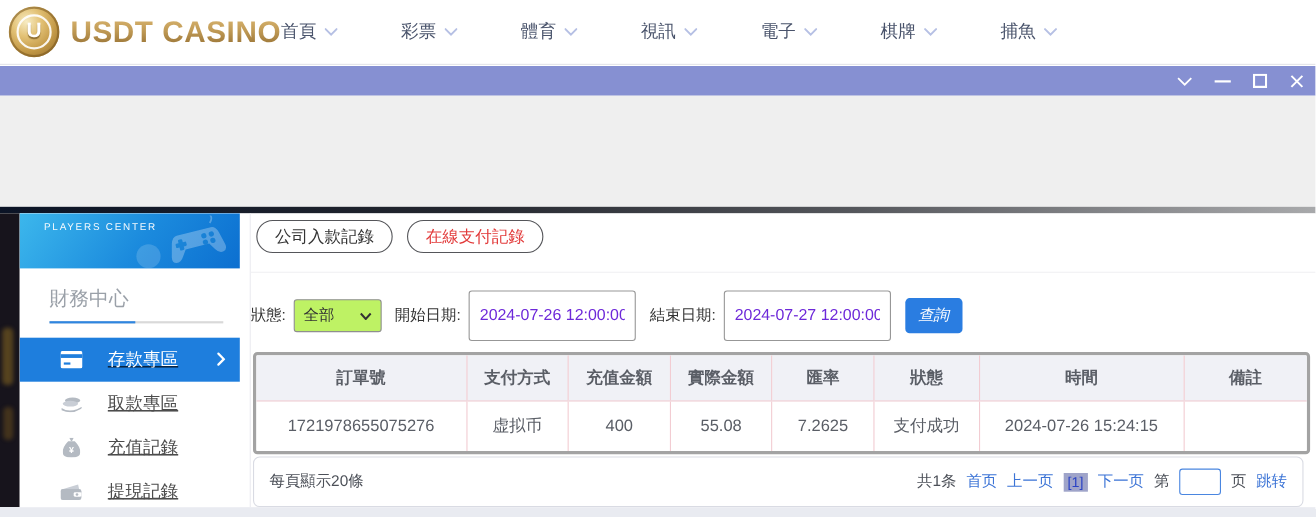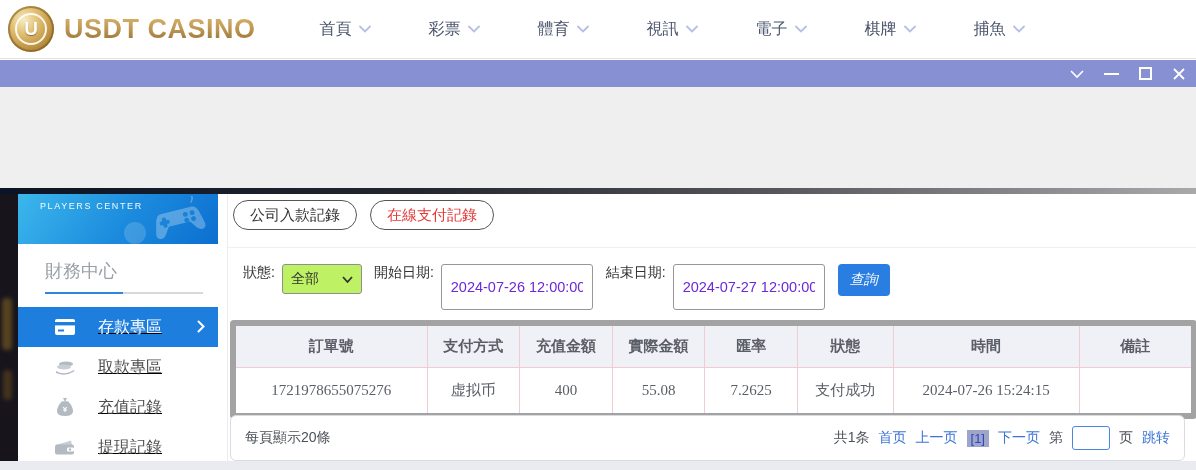--- a/index.html
+++ b/index.html
@@ -15,21 +15,21 @@
   .logo-ball{width:46px;height:46px;border-radius:50%;
     background:radial-gradient(circle at 35% 30%, #f7ecc4 0%, #e3c276 30%, #c49a48 60%, #8a6426 100%);
     box-shadow:inset 0 0 0 2px rgba(120,85,30,.55);
     display:flex;align-items:center;justify-content:center;position:relative;}
   .logo-ball .ring{width:28px;height:28px;border-radius:50%;border:2px solid rgba(255,255,255,.9);
     display:flex;align-items:center;justify-content:center;}
   .logo-ball .u{font-size:19px;font-weight:800;color:#fff;text-shadow:0 1px 1px rgba(90,60,10,.6);}
   .logo-text{margin-left:10px;font-size:27px;font-weight:bold;letter-spacing:.5px;
     background:linear-gradient(180deg,#dcb873 0%,#c09a55 45%,#8f6a2e 100%);
     -webkit-background-clip:text;background-clip:text;color:transparent;}
-  .navmenu{display:flex;margin-left:64px;gap:58px;align-items:flex-end;}
+  .navmenu{display:flex;gap:58px;align-items:flex-end;}
   .navitem{display:flex;align-items:center;gap:7px;font-size:16px;color:#49536b;cursor:pointer;}
   .chev{width:12px;height:8px;}
   
   .titlebar{position:absolute;top:60px;left:0;right:0;height:27px;background:#8690d2;
     display:flex;align-items:center;justify-content:flex-end;}
   .winbtn{display:flex;align-items:center;justify-content:center;width:22px;height:27px;cursor:pointer;}
   .winbtn + .winbtn{margin-left:12px;}
   .winbtn.last{margin-right:6px;}
   
   .desktop{position:absolute;top:87px;left:0;right:0;height:101px;background:#efefef;}
@@ -58,31 +58,31 @@
   .mi .ic{width:22px;display:flex;justify-content:center;}
   .mi.active{background:#1e7edd;color:#fff;}
   .mi .arrow{position:absolute;right:13px;top:13px;}
   
   .divider-v{position:absolute;left:227px;top:194px;bottom:9px;width:1px;background:#ececf0;}
   .tabs{position:absolute;top:200px;left:233px;display:flex;gap:13px;}
   .tab{height:30px;padding:0 16px;border:1px solid #55565a;border-radius:16px;background:#fff;
     display:flex;align-items:center;font-size:15px;color:#333;cursor:pointer;box-sizing:border-box;}
   .tab.active{color:#e23a3a;}
   .hr1{position:absolute;top:247px;left:228px;right:0;height:1px;background:#f0f0f3;}
-  .filters{position:absolute;top:264px;left:243px;display:flex;align-items:flex-start;font-size:14px;color:#333;}
+  .filters{position:absolute;top:264px;left:228px;display:flex;align-items:center;font-size:14px;color:#333;}
   .flabel{margin-right:7px;white-space:nowrap;}
   .sel{width:80px;height:30px;border:1px solid #8f8f8f;border-radius:3px;background:#bef264;
     display:flex;align-items:center;justify-content:space-between;padding:0 8px;margin-right:12px;
     box-sizing:border-box;cursor:pointer;}
   .inp{width:152px;height:46px;border:1px solid #979797;border-radius:3px;padding:0 9px;
     font-size:14.5px;color:#6d28d9;font-family:"Liberation Sans",sans-serif;margin-right:13px;box-sizing:border-box;}
   .btn{width:52px;height:32px;background:#2a7de1;border:none;border-radius:4px;color:#fff;
     font-size:14px;cursor:pointer;font-family:"Liberation Sans",sans-serif;font-style:italic;}
-  .tblwrap{position:absolute;top:320px;left:230px;width:955px;border:6px solid #a3a3a3;
-    border-radius:4px;overflow:hidden;background:#fff;font-family:Liberation Serif, serif;}
+  .tblwrap{position:absolute;top:320px;left:230px;width:955px;border:3px solid #a3a3a3;
+    border-radius:4px;overflow:hidden;background:#fff;}
   table{width:100%;border-collapse:collapse;font-size:15px;color:#5a5e66;table-layout:fixed;}
   thead th{height:39px;background:#f0f1f6;font-weight:bold;border-left:1px solid #f2ccd2;
     border-bottom:1px solid #f2ccd2;}
   thead th:first-child{border-left:none;}
   tbody td{height:43px;text-align:center;border-left:1px solid #f2ccd2;background:#fff;}
   tbody td:first-child{border-left:none;}
   .pager{position:absolute;top:415px;left:230px;width:955px;height:46px;border:1px solid #d9dbe3;
     border-radius:6px;background:#fff;box-sizing:border-box;display:flex;align-items:center;
     justify-content:space-between;padding:0 14px;font-size:14px;color:#4c5058;}
   .pright{display:flex;align-items:center;gap:9px;}

